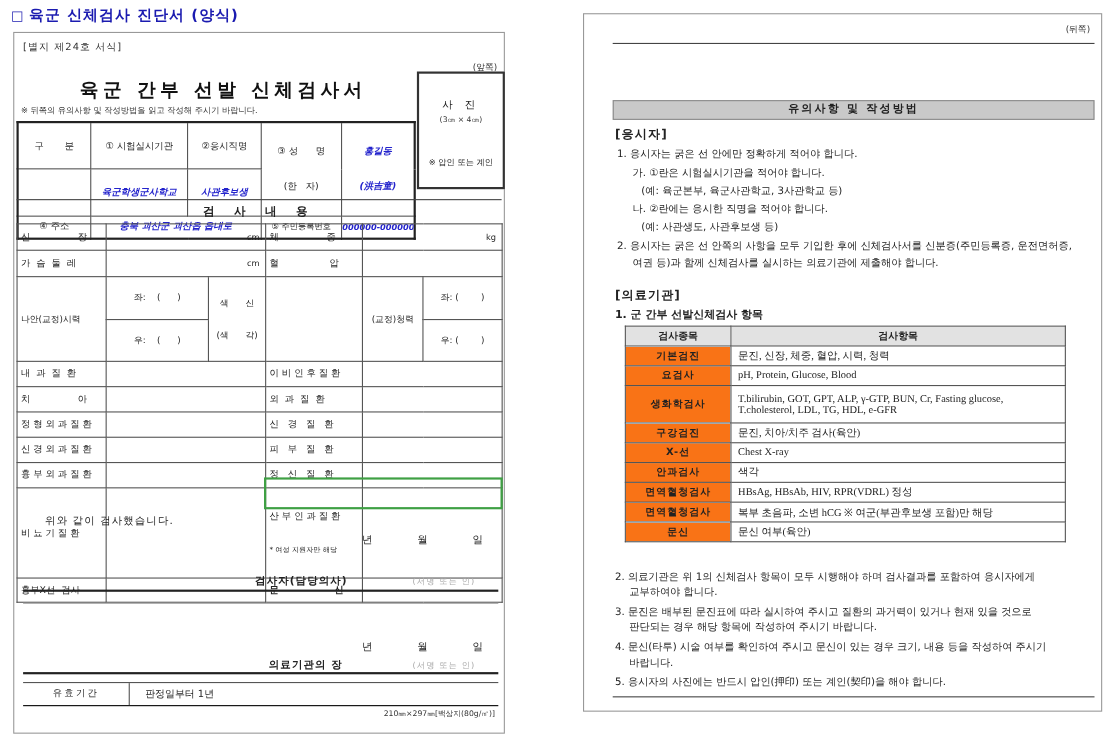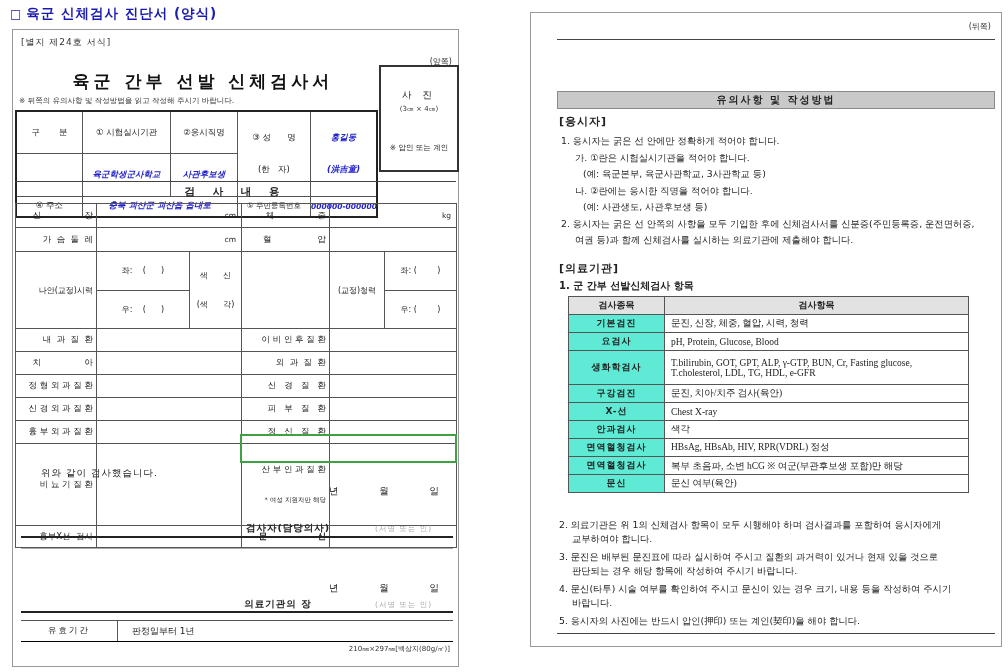--- a/index.html
+++ b/index.html
@@ -22,33 +22,33 @@
   #photo-box .p2{font-size:7px;color:#333;margin-top:2px;text-align:center;}
   #photo-box .p3{font-size:7.5px;margin-top:29px;white-space:nowrap;}
   table{border-collapse:collapse;table-layout:fixed;}
   td{overflow:hidden;}
   #info-table{left:2px;top:80px;width:363px;border:2px solid #222;}
   #info-table td{border:1px solid #555;font-size:8.5px;text-align:center;padding:0;white-space:pre;}
   .hand{color:#2323cc;font-style:italic;font-weight:bold;font-size:9px;}
   #sep-line{left:2px;right:2px;top:151px;border-top:1px solid #444;}
   #exam-title{left:0;top:155px;width:445px;text-align:center;font-weight:bold;font-size:10.5px;letter-spacing:7px;}
   #exam-table{left:2px;top:173px;width:441px;border:1px solid #333;}
-  #exam-table td{border:1px solid #555;font-size:8.5px;white-space:pre;padding:0 3px;text-align:right;vertical-align:middle;}
+  #exam-table td{border:1px solid #555;font-size:8.5px;white-space:pre;padding:0 3px;text-align:left;vertical-align:middle;}
   #exam-table td.unit{text-align:right;font-size:7.5px;color:#222;padding-right:5px;}
   #exam-table td.ctr{text-align:center;}
   #exam-table td.small{font-size:8px;}
   #exam-table .note{font-size:6.5px;white-space:nowrap;}
   #exam-table td.bold-cell{font-weight:bold;}
   #tattoo-box{left:227px;top:404px;width:213px;height:25px;border:2px solid #3fa044;pointer-events:none;}
   #statement{left:28px;top:437px;font-size:9.5px;letter-spacing:1px;}
   .dates{left:316px;top:0;width:110px;display:flex;justify-content:space-between;font-size:9.5px;}
   #dates1{top:455px;}
   #dates2{top:552px;}
   .sigrow-label{font-size:9.5px;letter-spacing:1px;font-weight:bold;}
-  #examiner{left:200px;top:492px;width:150px;text-align:center;}
+  #examiner{left:186px;top:492px;width:150px;text-align:center;}
   #sign1{left:362px;top:494px;font-size:7.5px;color:#aaa;letter-spacing:1px;}
   #examiner-line{left:8px;top:506px;width:432px;border-top:2px solid #222;}
   #thin-line{left:8px;top:518px;width:432px;border-top:1px solid #aaa;}
   #director{left:190px;top:568px;width:150px;text-align:center;}
   #sign2{left:362px;top:570px;font-size:7.5px;color:#aaa;letter-spacing:1px;}
   #director-line{left:8px;top:581px;width:432px;border-top:2px solid #222;}
   #validity{left:8px;top:590px;width:432px;height:20px;border-top:1px solid #555;border-bottom:1px solid #000000;display:flex;}
   #validity .vl{width:96px;border-right:1px solid #555;display:flex;align-items:center;justify-content:center;font-size:8.5px;letter-spacing:2px;}
   #validity .vv{flex:1;display:flex;align-items:center;padding-left:14px;font-size:9px;}
   #paper-spec{right:8px;top:614px;font-size:7px;color:#333;}
@@ -60,21 +60,21 @@
               text-align:center;font-size:10px;font-weight:bold;line-height:16px;letter-spacing:2px;}
   .sec-title{font-weight:bold;font-size:11px;letter-spacing:1px;}
   #applicant-title{left:28px;top:101px;}
   #applicant-lines{left:30px;top:120px;width:420px;font-size:9.3px;}
   #applicant-lines .ln{height:16.5px;line-height:16.5px;white-space:nowrap;}
   .ind1{margin-left:14px;} .ind2{margin-left:22px;}
   #medical-title{left:28px;top:248px;}
   #items-title{left:28px;top:266px;font-weight:bold;font-size:10px;}
   #items-table{left:37px;top:283px;width:400px;border:1px solid #333;}
   #items-table td{border:1px solid #555;font-size:9px;}
-  #items-table td.k{background:#5eead4;font-weight:bold;text-align:center;letter-spacing:1px;}
+  #items-table td.k{background:#f97316;font-weight:bold;text-align:center;letter-spacing:1px;}
   #items-table td.v{font-family:"Liberation Serif","DejaVu Serif",serif;padding:1px 6px;font-size:9.5px;}
   #items-table td.h{background:#e2e2e2;font-weight:bold;text-align:center;}
   #medical-lines{left:28px;top:505px;width:428px;font-size:9.3px;}
   #medical-lines .ln{height:14px;line-height:14px;white-space:nowrap;}
   #medical-lines .item{margin-top:4px;}
   #medical-lines .cont{margin-left:13px;}
   #bottom-rule{left:26px;right:6px;top:620px;border-top:1.5px solid #444;}
 </style>
 </head>
 <body>

